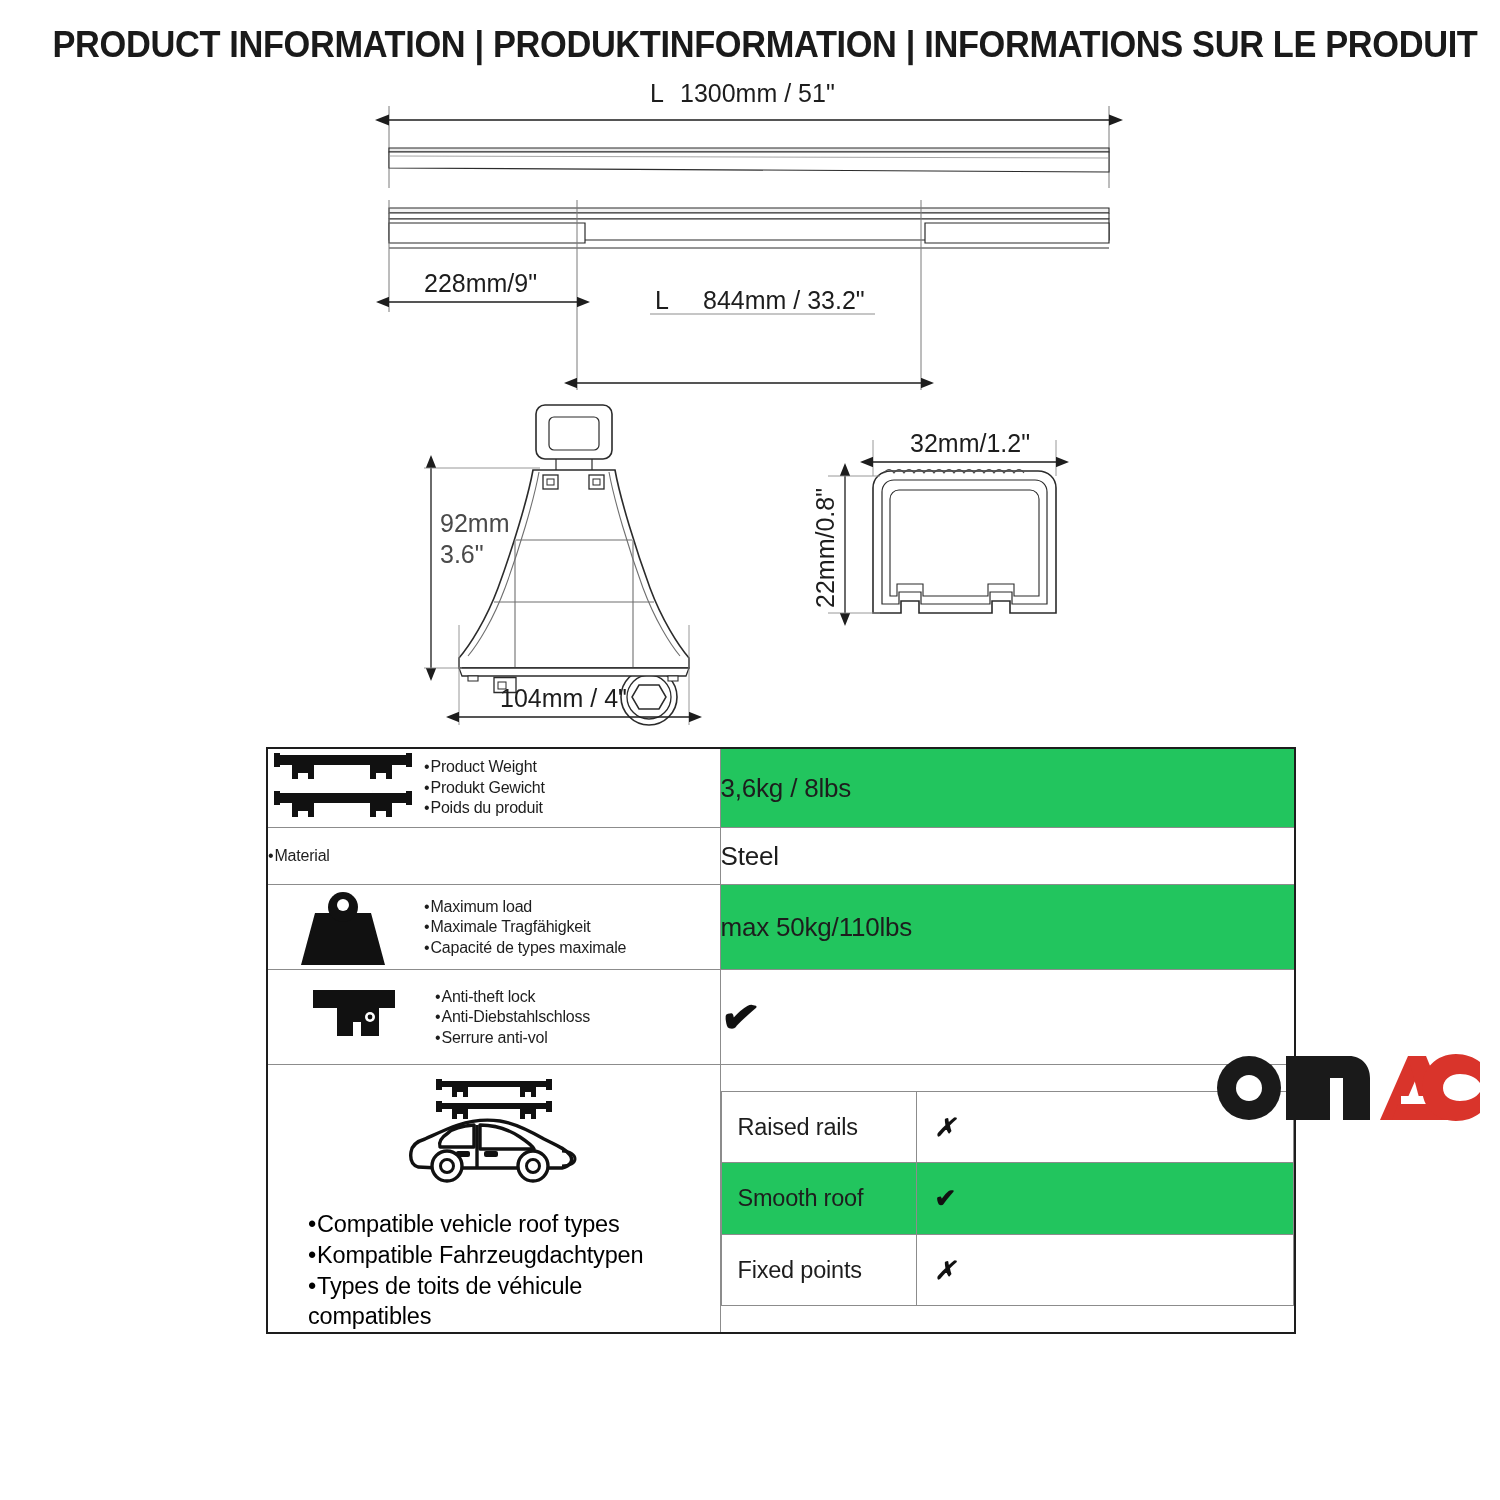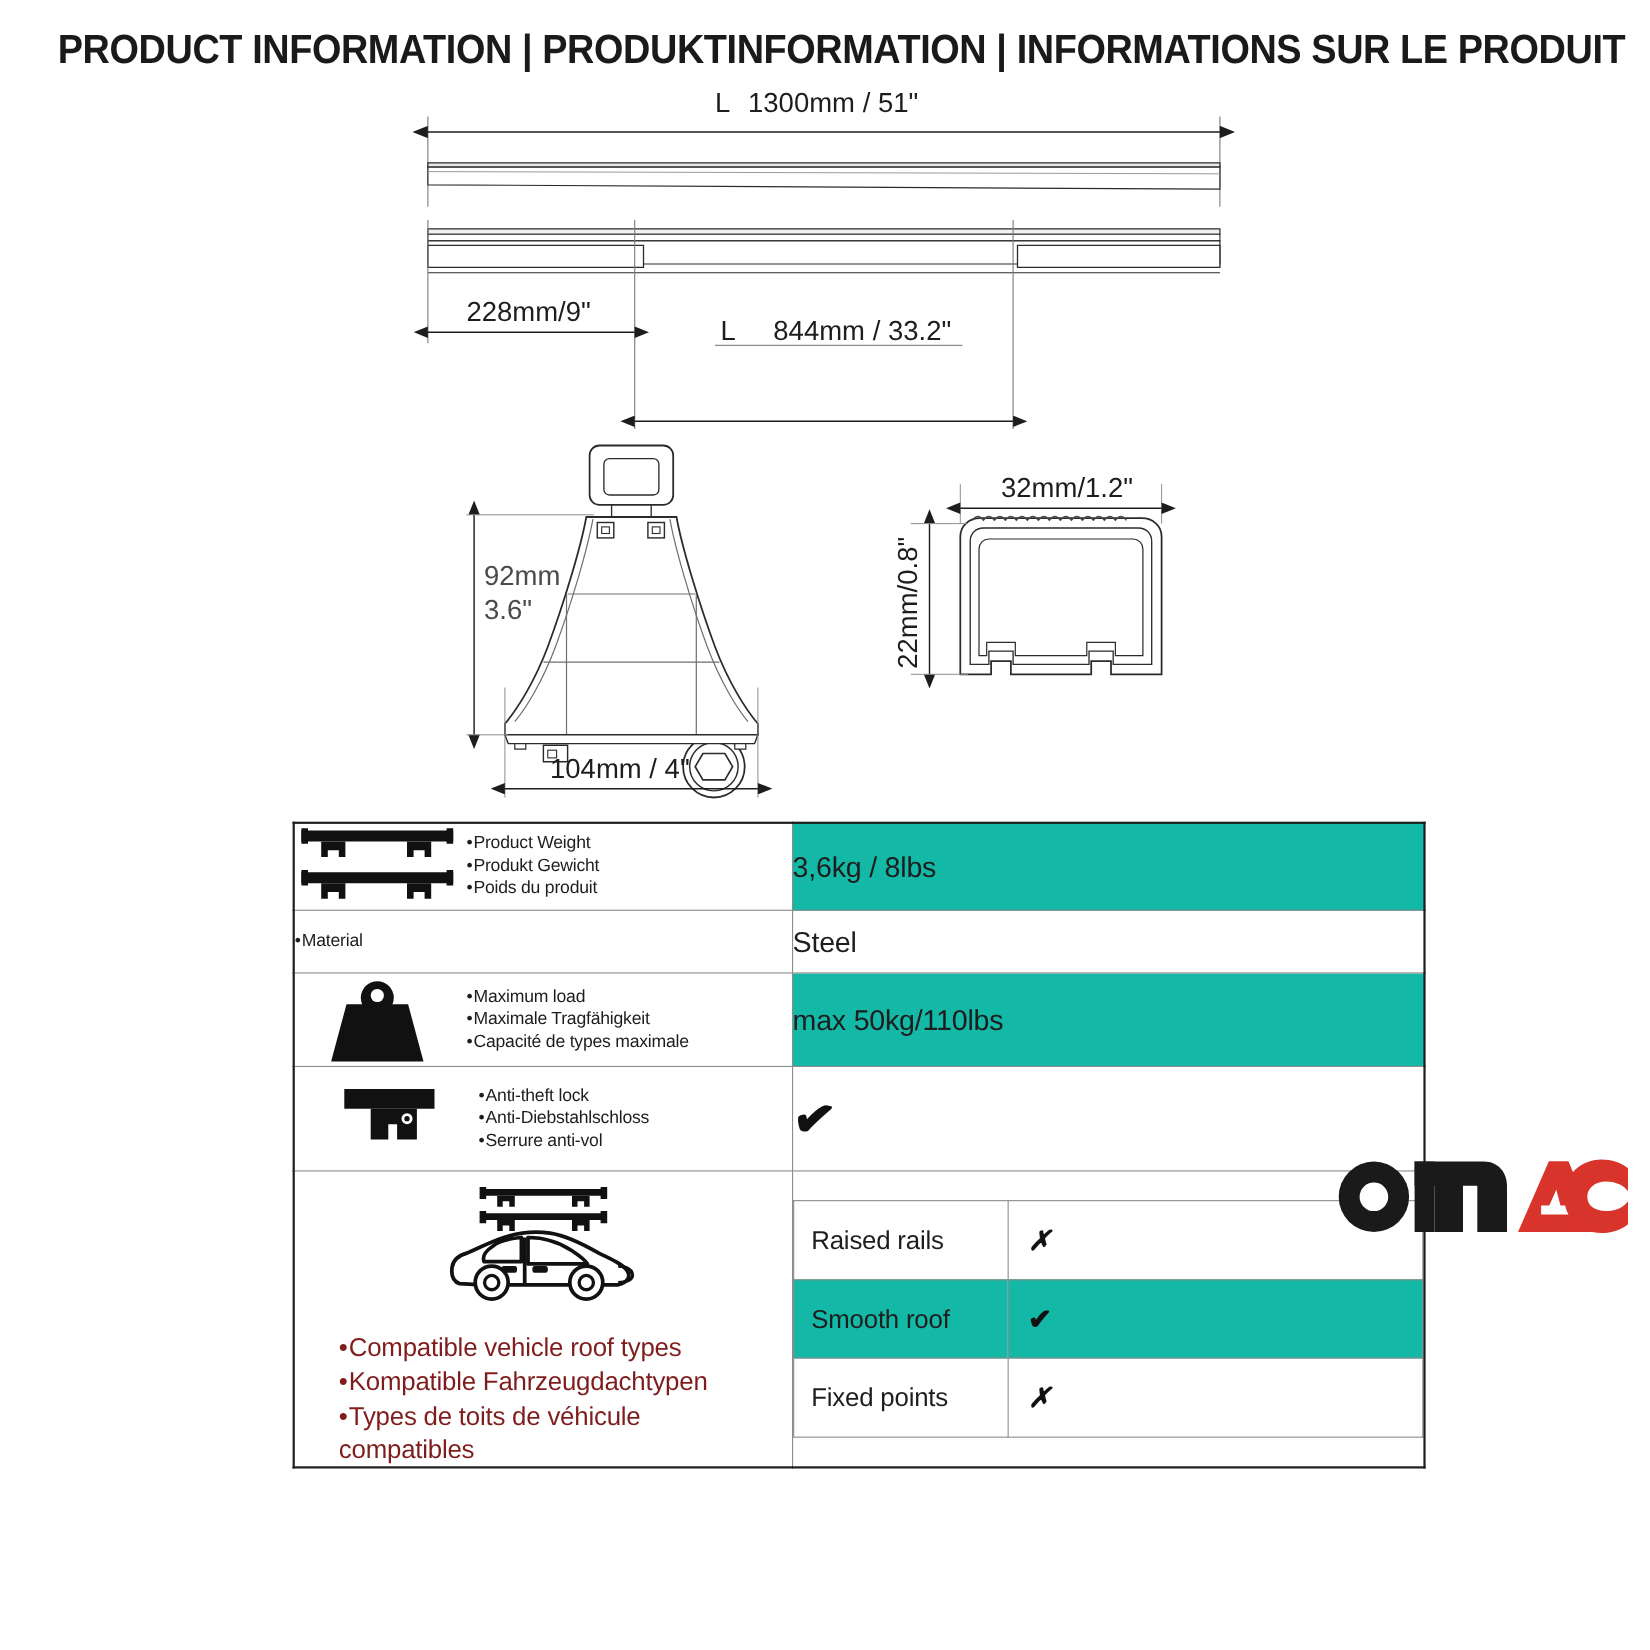--- a/index.html
+++ b/index.html
@@ -44,21 +44,21 @@
     left: 266px; top: 747px;
     width: 1030px;
     border: 2px solid #1d1d1d;
     border-collapse: collapse;
   }
   #spec-table td {
     border: 1px solid #8c8c8c;
     vertical-align: middle;
     padding: 0;
   }
-  .shade { background: #14b8a6; }
+  .shade { background: #22c55e; }
   .label-cell {
     width: 453px;
     position: relative;
     padding: 8px 4px 8px 10px;
   }
   .label-inner {
     display: flex;
     align-items: center;
     gap: 6px;
   }
@@ -95,21 +95,21 @@
 
   
   .compat-label {
     padding: 14px 6px 14px 10px;
     text-align: center;
   }
   .compat-car { margin: 6px 0 10px 0; }
   .compat-bullets {
     font-size: 23.5px;
     line-height: 1.3;
-    color: #7f1d1d;
+    color: #000000;
     text-align: left;
     padding-left: 40px;
     letter-spacing: -0.2px;
   }
   .compat-bullets div.b::before { content: "\2022"; margin-right: 1px; }
   .compat-bullets div.cont { padding-left: 0; }
 
   #roof-types { width: 100%; border-collapse: collapse; }
   #roof-types td {
     border: 1px solid #8c8c8c;

